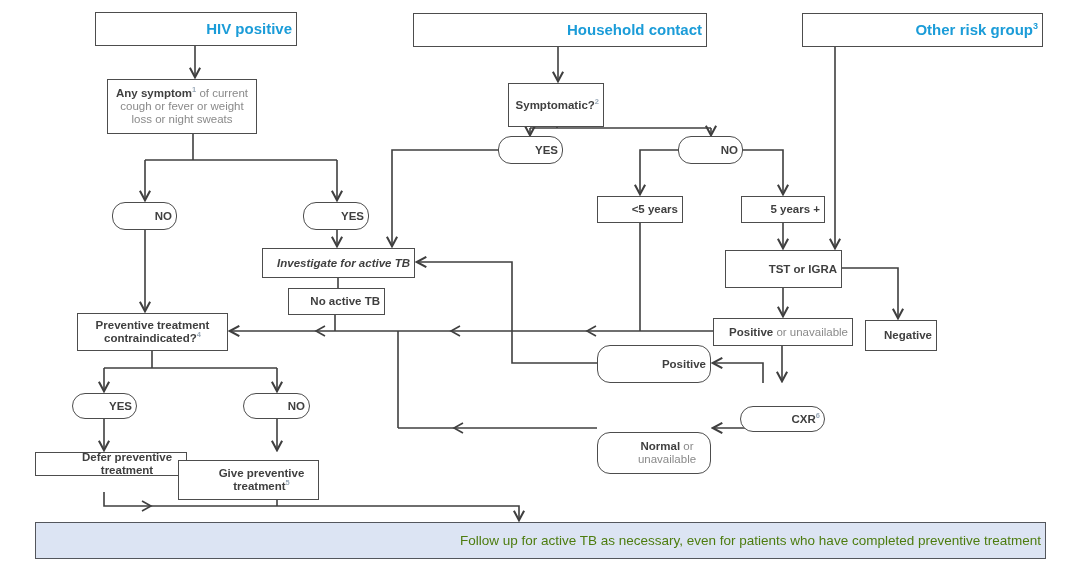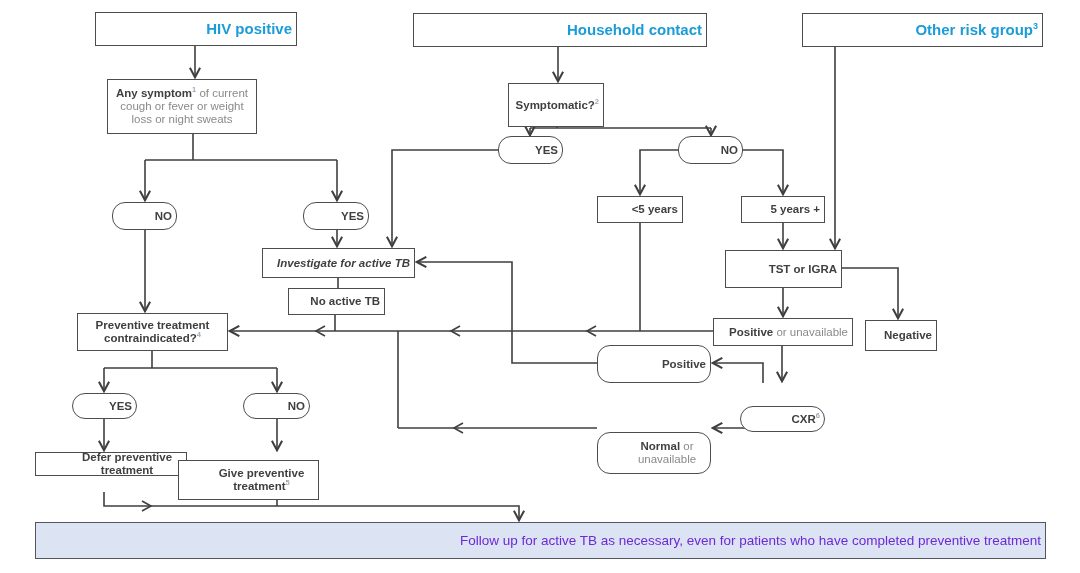--- a/index.html
+++ b/index.html
@@ -13,21 +13,21 @@
     display:flex;align-items:center;justify-content:flex-end;text-align:center;
     font-size:11.5px;font-weight:bold;line-height:1.12;box-sizing:border-box;
     padding:2px 4px;color:#3f3f3f;
   }
   .round{border-radius:13px;border-width:1.5px;}
   .hdr{font-size:15px;color:#1b9cd8;border-color:#4d4d4d;}
   .gray{font-weight:normal;color:#8a8a8a;}
   sup{font-size:7.5px;color:#9aa9b8;line-height:0;font-weight:bold;}
   .hdr sup{color:#1b9cd8;font-size:9px;}
   .banner{
-    background:#dce4f3;border:1.5px solid #53565c;color:#6d28d9;
+    background:#dce4f3;border:1.5px solid #53565c;color:#4d7c0f;
     font-weight:normal;font-size:13.5px;
   }
 </style>
 </head>
 <body>
 
 <div class="stage">
 
   <svg class="lines" width="1080" height="573" viewBox="0 0 1080 573">
     <defs>

